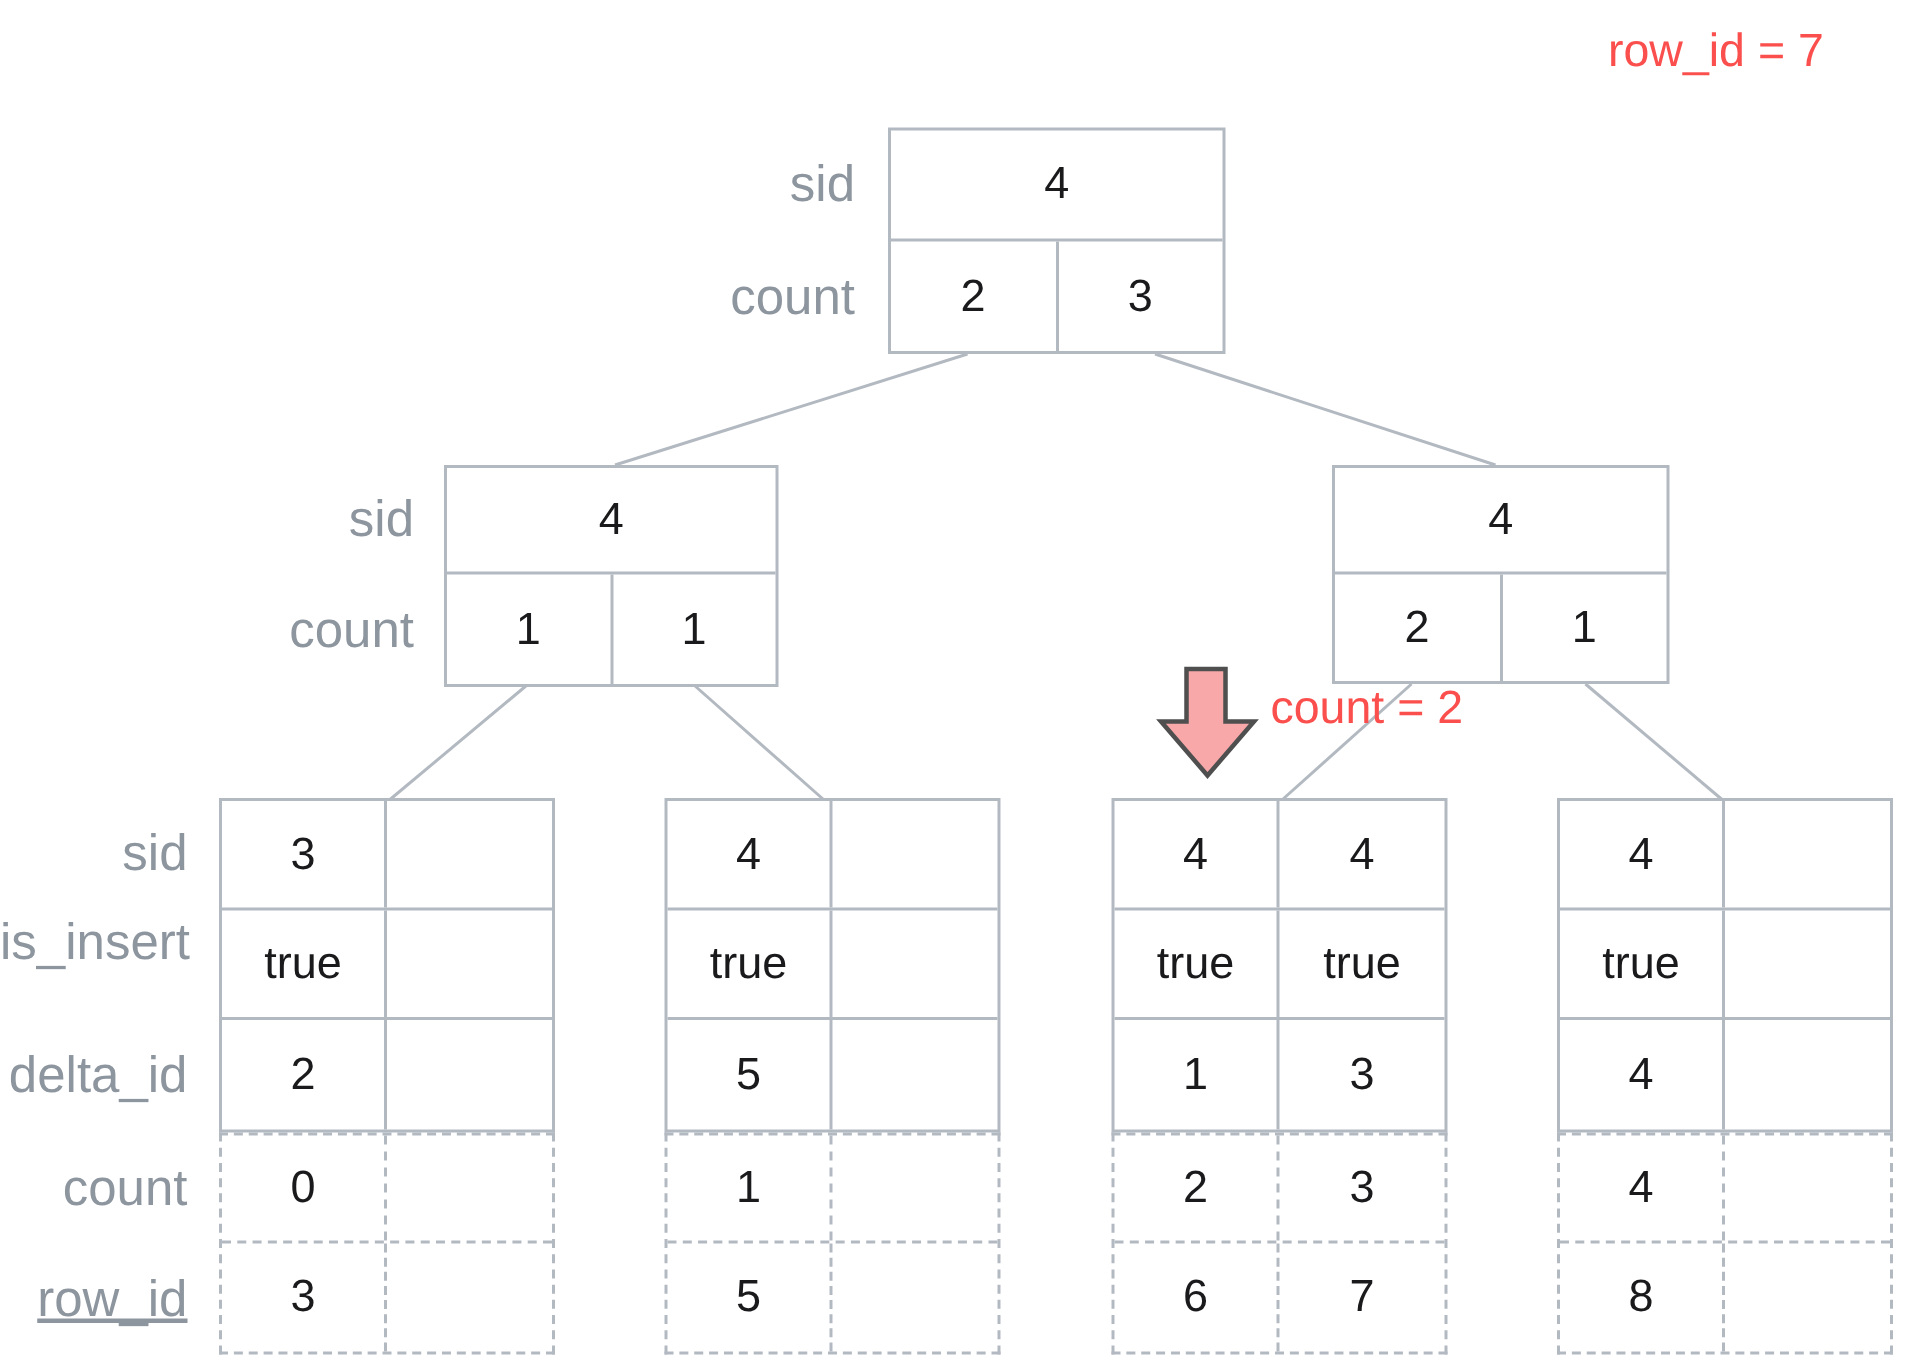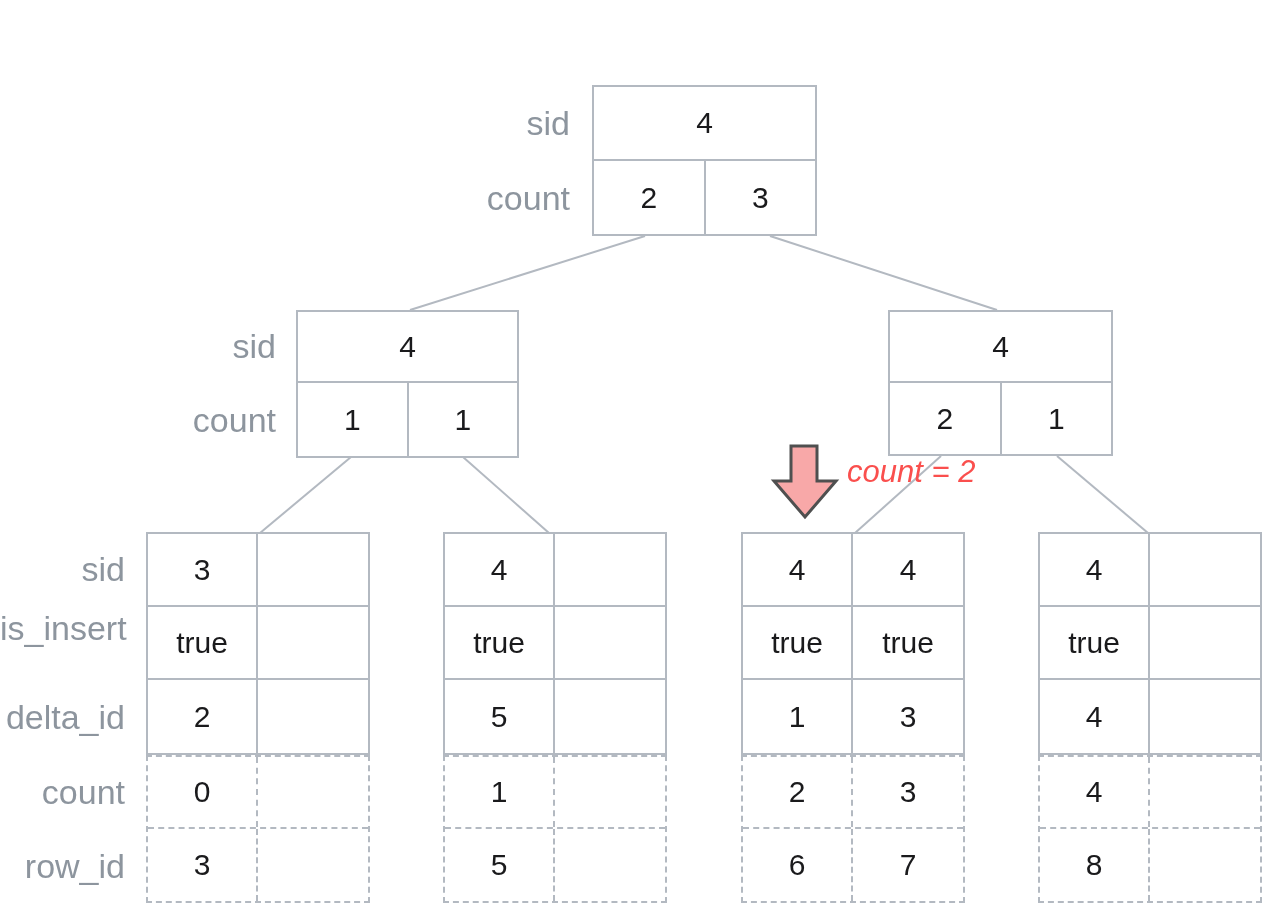--- a/index.html
+++ b/index.html
@@ -79,21 +79,22 @@
   <svg class="edges" viewBox="0 0 1280 911">
     <line class="edge" x1="645" y1="236" x2="410" y2="310"></line>
     <line class="edge" x1="770" y1="236" x2="997" y2="310"></line>
     <line class="edge" x1="351" y1="457" x2="260" y2="533"></line>
     <line class="edge" x1="463" y1="457" x2="549" y2="533"></line>
     <line class="edge" x1="941" y1="456" x2="855" y2="533"></line>
     <line class="edge" x1="1057" y1="456" x2="1148" y2="533"></line>
     <polygon class="arrow" points="791,446 817,446 817,481 836,481 805,517 774,481 791,481"></polygon>
   </svg>
 
-  <div class="annot" style="left:847px; top:455px;font-style:italic;">count = 2</div>
+  <div class="annot" style="left:1072px; top:17px;">row_id = 7</div>
+  <div class="annot" style="left:847px; top:455px;">count = 2</div>
 
   <div class="nlabel" style="left:412px; top:107px; width:158px;">sid</div>
   <div class="nlabel" style="left:412px; top:182px; width:158px;">count</div>
 
   <div class="inode" style="left:592px; top:85px; width:225px; height:151px;">
     <div class="sid-row" style="height:74px;">
       <span class="val">4</span>
     </div>
     <div class="count-row" style="height:73px;">
       <div class="count-cell first">
@@ -133,21 +134,21 @@
       <div class="count-cell">
         <span class="val">1</span>
       </div>
     </div>
   </div>
 
   <div class="nlabel" style="left:0px; top:553px; width:125px;">sid</div>
   <div class="nlabel" style="left:0px; top:612px; width:125px;">is_insert</div>
   <div class="nlabel" style="left:0px; top:701px; width:125px;">delta_id</div>
   <div class="nlabel" style="left:0px; top:776px; width:125px;">count</div>
-  <div class="nlabel" style="left:0px; top:850px; width:125px;">row_id</div>
+  <div class="nlabel" style="left:0px; top:850px; width:125px;text-decoration:underline;">row_id</div>
 
   <div class="leaf" style="left:146px;">
     <div class="leaf-solid">
       <div class="lrow">
         <div class="lcell first">
             <span class="val">3</span>
           </div>
         <div class="lcell">
             <span class="val"></span>
           </div>

